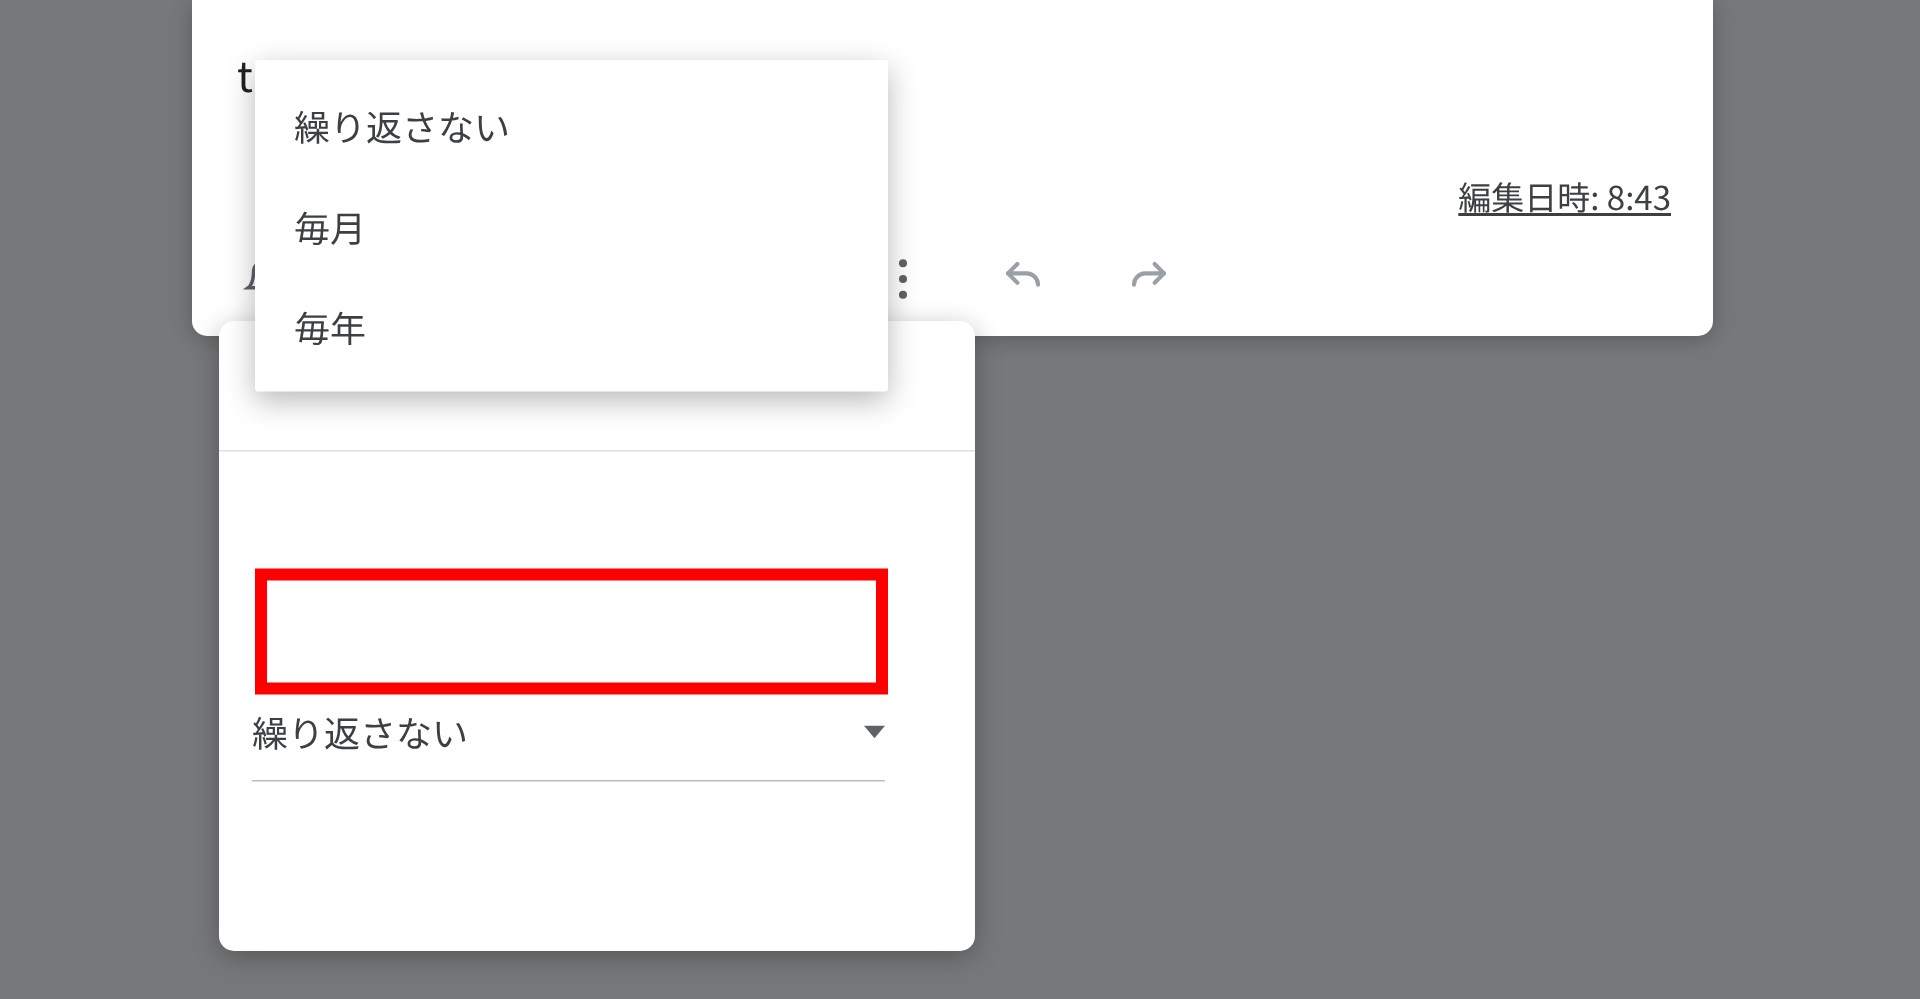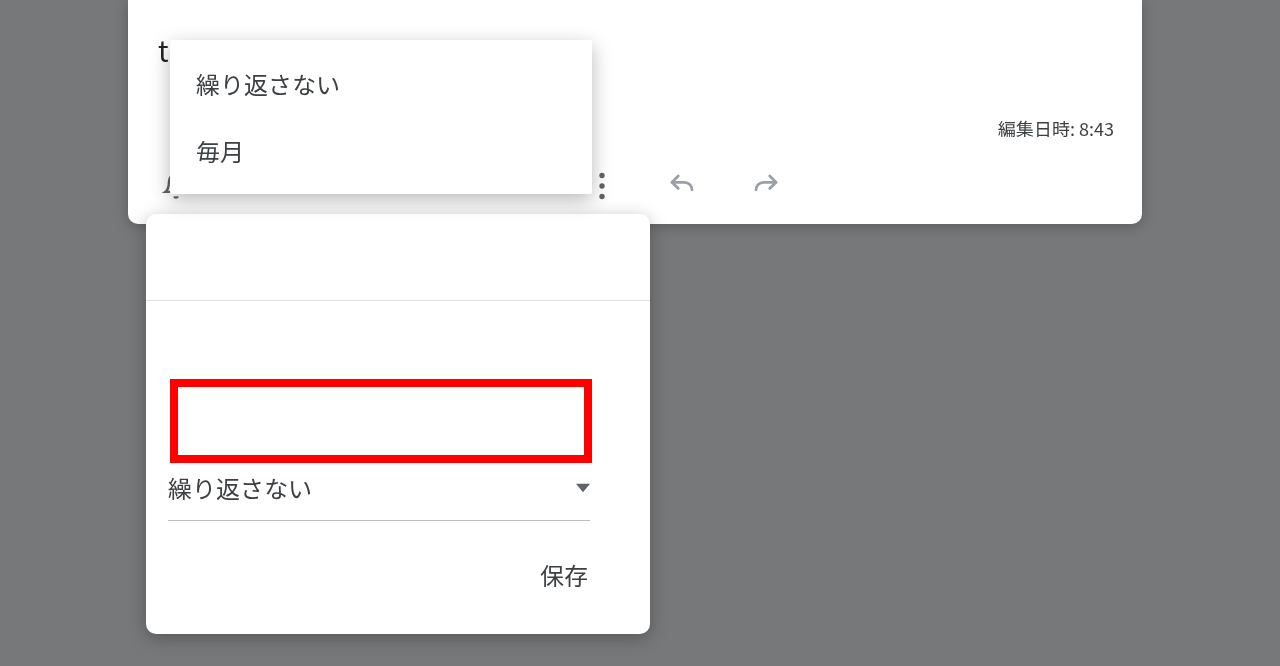--- a/index.html
+++ b/index.html
@@ -31,22 +31,23 @@
       top: 30px;
       font-size: 28px;
       color: #202124;
       letter-spacing: 1px;
     }
 
     .edit-time {
       position: absolute;
       right: 28px;
       top: 115px;
-      font-size: 18px;
-      color: #3c4043;
+      font-size: 22px;
+      color: #3c4043;
+      text-decoration: underline;
     }
 
     .note-toolbar {
       position: absolute;
       left: 0;
       right: 0;
       bottom: 14px;
       height: 48px;
       display: flex;
       align-items: center;
@@ -224,27 +225,27 @@
   <div class="repeat-field">
     <span class="repeat-field-text">繰り返さない</span>
     <span class="repeat-caret">
       <svg width="14" height="14" viewBox="0 0 10 6" fill="#5f6368">
           <path d="M0 0l5 6 5-6z"></path>
         </svg>
     </span>
   </div>
   <div class="repeat-underline"></div>
 
-  <div class="save-btn">
-    <span>保存</span>
-  </div>
 </div>
 
 <div class="dropdown">
   <div class="dropdown-item">
     <span>繰り返さない</span>
   </div>
   <div class="dropdown-item">
     <span>毎月</span>
   </div>
+  <div class="dropdown-item">
+    <span>毎年</span>
+  </div>
 </div>
 
 <div class="highlight-box"></div>
 
 </body></html>

